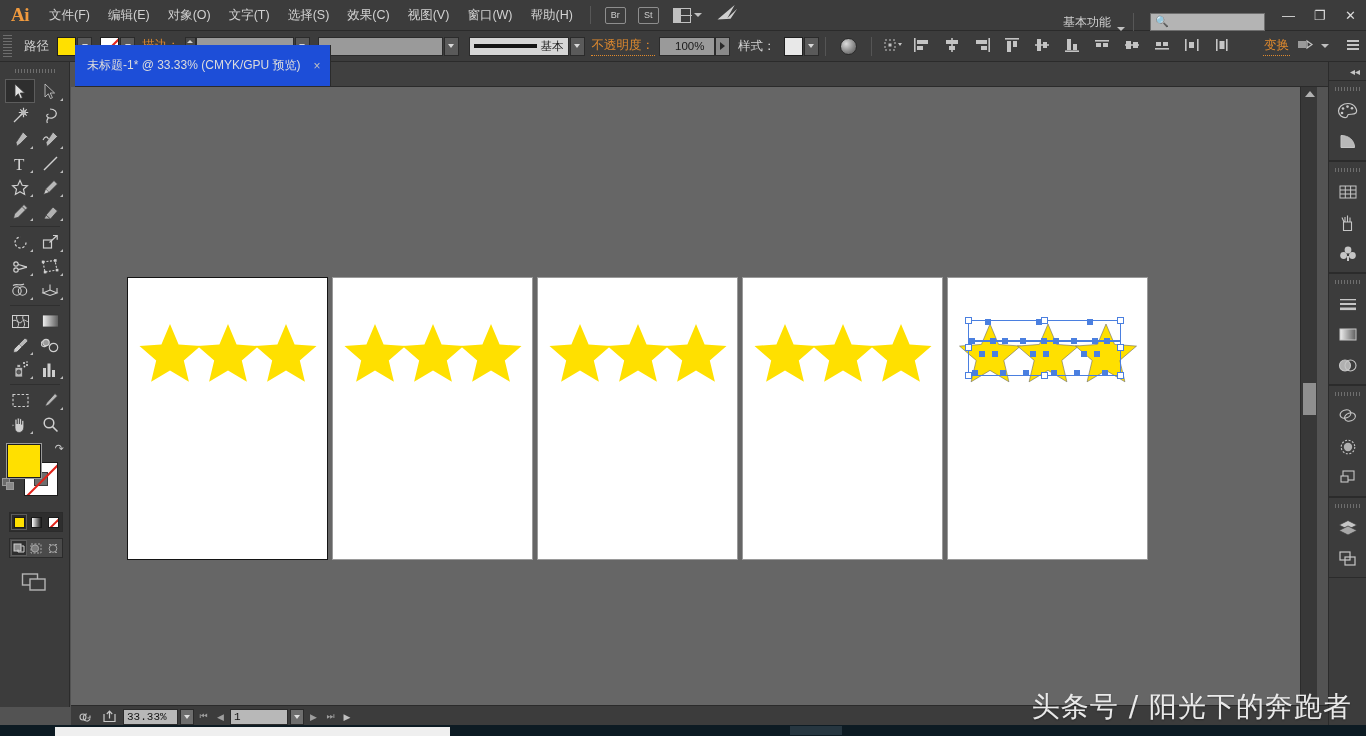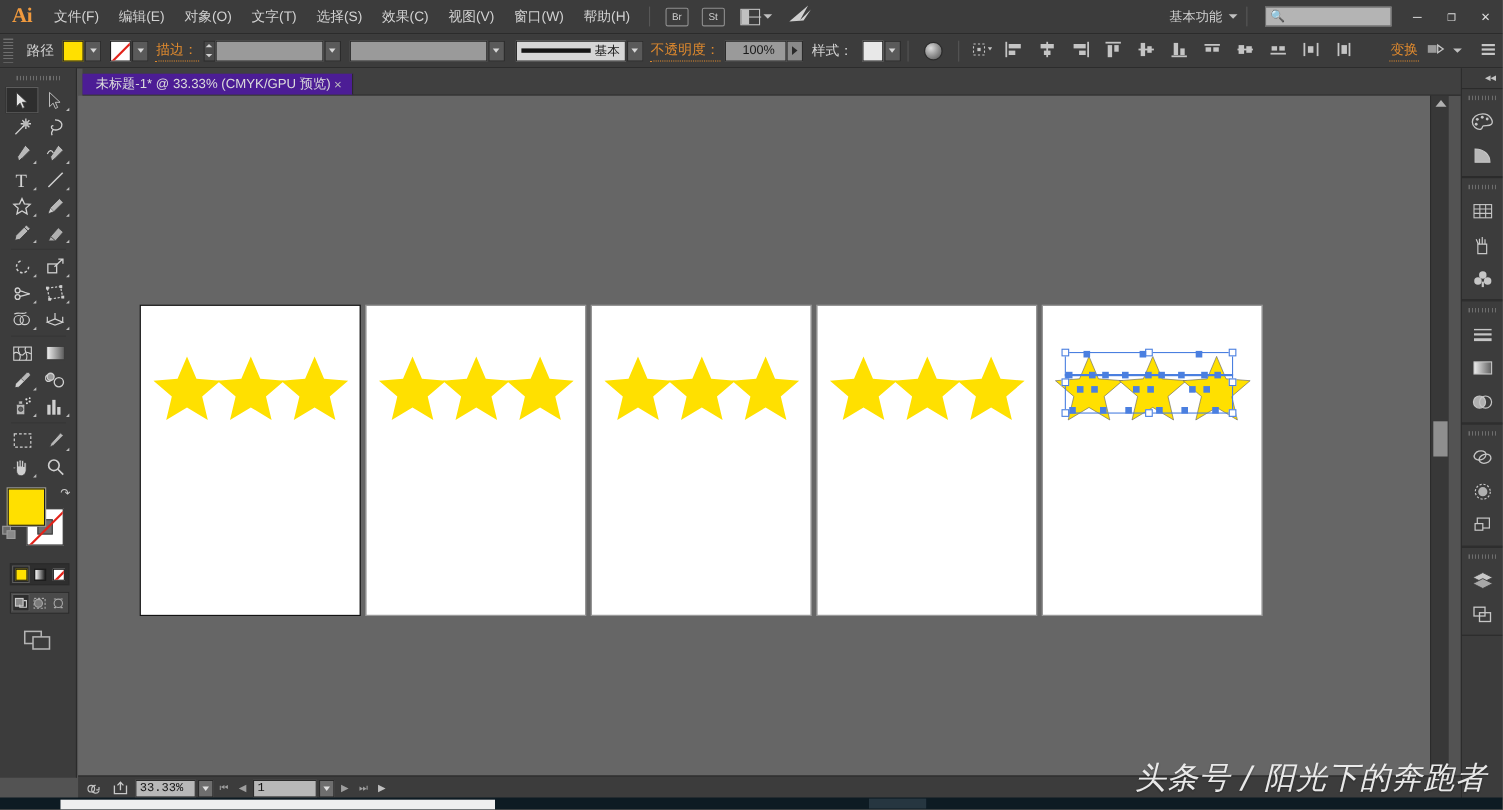--- a/index.html
+++ b/index.html
@@ -56,21 +56,21 @@
   }
   .tri-down {
     width: 0; height: 0; border-left: 4px solid transparent;
     border-right: 4px solid transparent; border-top: 4px solid #c0c0c0;
   }
   .mb-swoosh {
     margin-left: 14px; color: #cfcfcf; font-size: 17px;
     transform: rotate(-8deg);
   }
   .mb-right {
-    margin-left: auto; display: flex; align-items: center; height: 31px; font-family: Liberation Mono, monospace;
+    margin-left: auto; display: flex; align-items: flex-end; height: 31px;
   }
   .workspace-label {
     font-size: 12px; color: #d0d0d0; padding: 0 6px 0 10px;
   }
   .search-box {
     width: 115px; height: 18px; background: #b4b4b4; border: 1px solid #6e6e6e;
     display: flex; align-items: center; padding-left: 4px; margin: 0 8px;
   }
   .search-glyph { font-size: 11px; color: #3a3a3a; }
   .win-btns { display: flex; height: 31px; }
@@ -159,22 +159,22 @@
   .menu-burger span:nth-child(2){ top:6px; width: 12px;}
   .menu-burger span:nth-child(3){ top:10px; width: 12px;}
 
   
   .tabbar {
     position: absolute; left: 75px; top: 62px; width: 1253px; height: 25px;
     background: #404040; border-bottom: 1px solid #2b2b2b;
     display: flex; align-items: flex-end;
   }
   .doc-tab {
-    height: 19px; background: #4c1d95; border-right: 1px solid #2b2b2b;
-    display: flex; align-items: center; padding: 0 6px 0 12px; 
+    height: 41px; background: #1d4ed8; border-right: 1px solid #2b2b2b;
+    display: flex; align-items: center; padding: 0 6px 0 12px; gap: 10px;
   }
   .doc-tab-title { font-size: 12px; color: #dcdcdc; white-space: nowrap; }
   .doc-tab-close { font-size: 12px; color: #c0c0c0; padding: 0 3px; cursor: default; }
 
   
   .toolpanel {
     position: absolute; left: 0; top: 62px; width: 70px; height: 645px;
     background: #3c3c3c; border-right: 1px solid #2b2b2b;
   }
   .tp-grip {
@@ -364,21 +364,20 @@
   .rd-btn svg { display: block; }
 
   
   .watermark {
     position: absolute; right: 14px; bottom: 10px;
     font-size: 28px; color: #f2f2f2;
     font-family: "DejaVu Sans", sans-serif;
     letter-spacing: 1px; opacity: 0.95;
     text-shadow: 0 1px 2px rgba(0,0,0,.35);
     pointer-events: none;
-    font-style: italic;
   }
 
   
   .taskbar {
     position: absolute; left: 0; bottom: 0; width: 1366px; height: 11px;
     background: #0d1b23;
   }
   .tb-white {
     position: absolute; left: 55px; top: 2px; width: 395px; height: 9px;
     background: #efefef;

